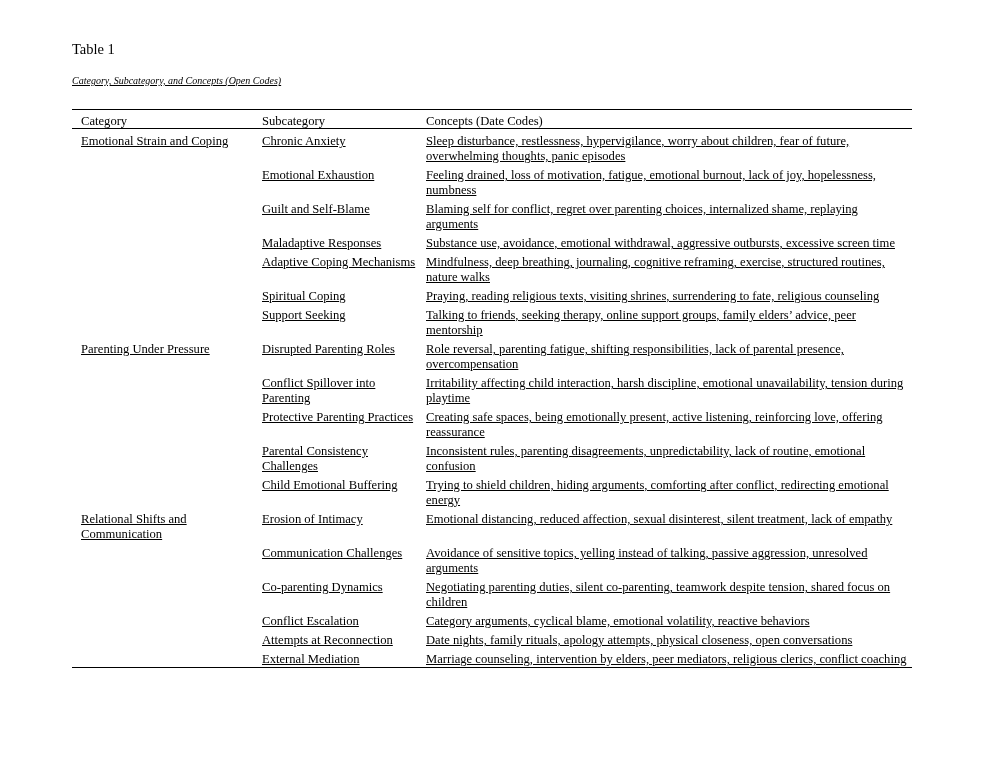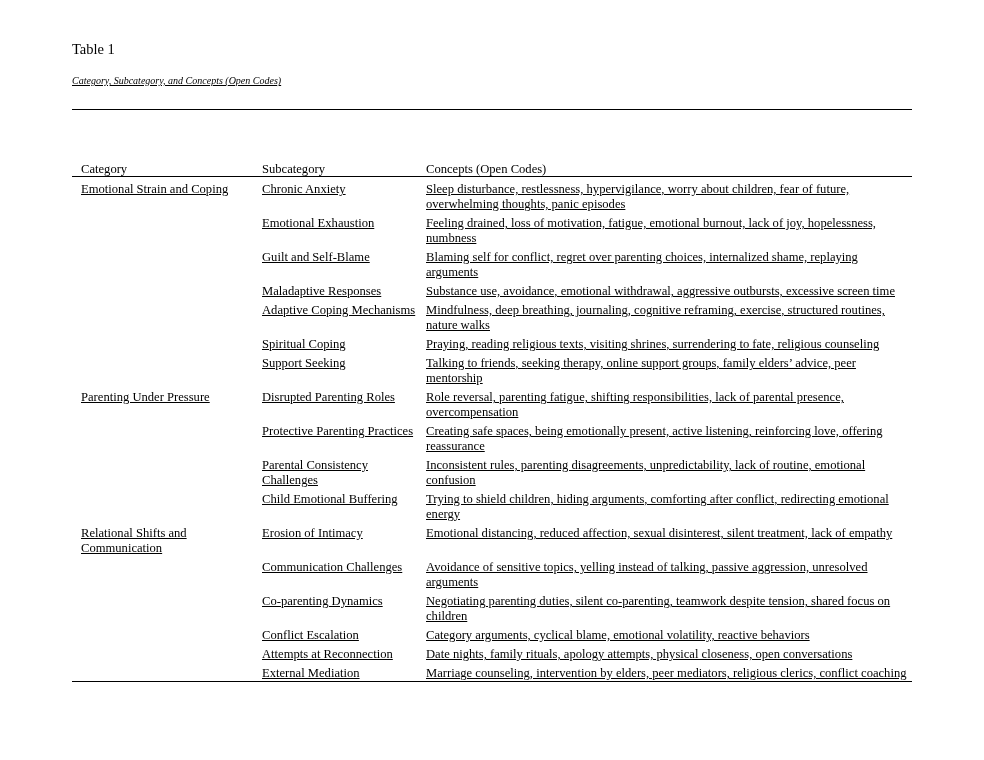--- a/index.html
+++ b/index.html
@@ -2,40 +2,40 @@
 <html><head>
 <meta charset="utf-8">
 <style>
   html, body { margin:0; padding:0; background:#ffffff; }
   body { width:984px; height:760px; position:relative; overflow:hidden;
          font-family:"Liberation Serif", "DejaVu Serif", serif; color:#000; }
   .table-label { position:absolute; left:72px; top:41px; font-size:14.5px; font-weight:normal; }
   .table-caption { position:absolute; left:72px; top:75px; font-size:10px; font-style:italic;text-decoration:underline; }
   .tbl { position:absolute; left:72px; top:109px; width:840px;
          border-top:1.3px solid #000; border-bottom:1.3px solid #000; }
-  .hdr { display:flex; border-bottom:1.3px solid #000; height:18px; font-size:12.6px; line-height:15px; padding-top:4px; box-sizing:border-box; height:19px;margin-top:48px; }
+  .hdr { display:flex; border-bottom:1.3px solid #000; height:18px; font-size:12.6px; line-height:15px; padding-top:4px; box-sizing:border-box; height:19px; }
   .row { display:flex; font-size:12.6px; line-height:15px; }
   .c1 { width:181px; padding-left:9px; box-sizing:border-box; }
   .c2 { width:164px; padding-left:9px; box-sizing:border-box; }
   .c3 { width:495px; padding-left:9px; box-sizing:border-box; }
   .row { padding-top:4px;text-decoration:underline; }
   .row.first { padding-top:5px; }
   .cell { min-height:15px; }
 </style>
 </head>
 <body>
 
 <div class="table-label">Table 1</div>
 <div class="table-caption">Category, Subcategory, and Concepts (Open Codes)</div>
 
 <div class="tbl">
   <div class="hdr">
     <div class="c1">Category</div>
     <div class="c2">Subcategory</div>
-    <div class="c3">Concepts (Open Codes)</div>
+    <div class="c3">Concepts (Date Codes)</div>
   </div>
   <div id="rows">
       <div class="row first">
         <div class="c1 cell">Emotional Strain and Coping</div>
         <div class="c2 cell">Chronic Anxiety</div>
         <div class="c3 cell">Sleep disturbance, restlessness, hypervigilance, worry about children, fear of future, overwhelming thoughts, panic episodes</div>
       </div>
       <div class="row">
         <div class="c1 cell"></div>
         <div class="c2 cell">Emotional Exhaustion</div>
@@ -63,20 +63,25 @@
       </div>
       <div class="row">
         <div class="c1 cell"></div>
         <div class="c2 cell">Support Seeking</div>
         <div class="c3 cell">Talking to friends, seeking therapy, online support groups, family elders’ advice, peer mentorship</div>
       </div>
       <div class="row">
         <div class="c1 cell">Parenting Under Pressure</div>
         <div class="c2 cell">Disrupted Parenting Roles</div>
         <div class="c3 cell">Role reversal, parenting fatigue, shifting responsibilities, lack of parental presence, overcompensation</div>
+      </div>
+      <div class="row">
+        <div class="c1 cell"></div>
+        <div class="c2 cell">Conflict Spillover into Parenting</div>
+        <div class="c3 cell">Irritability affecting child interaction, harsh discipline, emotional unavailability, tension during playtime</div>
       </div>
       <div class="row">
         <div class="c1 cell"></div>
         <div class="c2 cell">Protective Parenting Practices</div>
         <div class="c3 cell">Creating safe spaces, being emotionally present, active listening, reinforcing love, offering reassurance</div>
       </div>
       <div class="row">
         <div class="c1 cell"></div>
         <div class="c2 cell">Parental Consistency Challenges</div>
         <div class="c3 cell">Inconsistent rules, parenting disagreements, unpredictability, lack of routine, emotional confusion</div>

